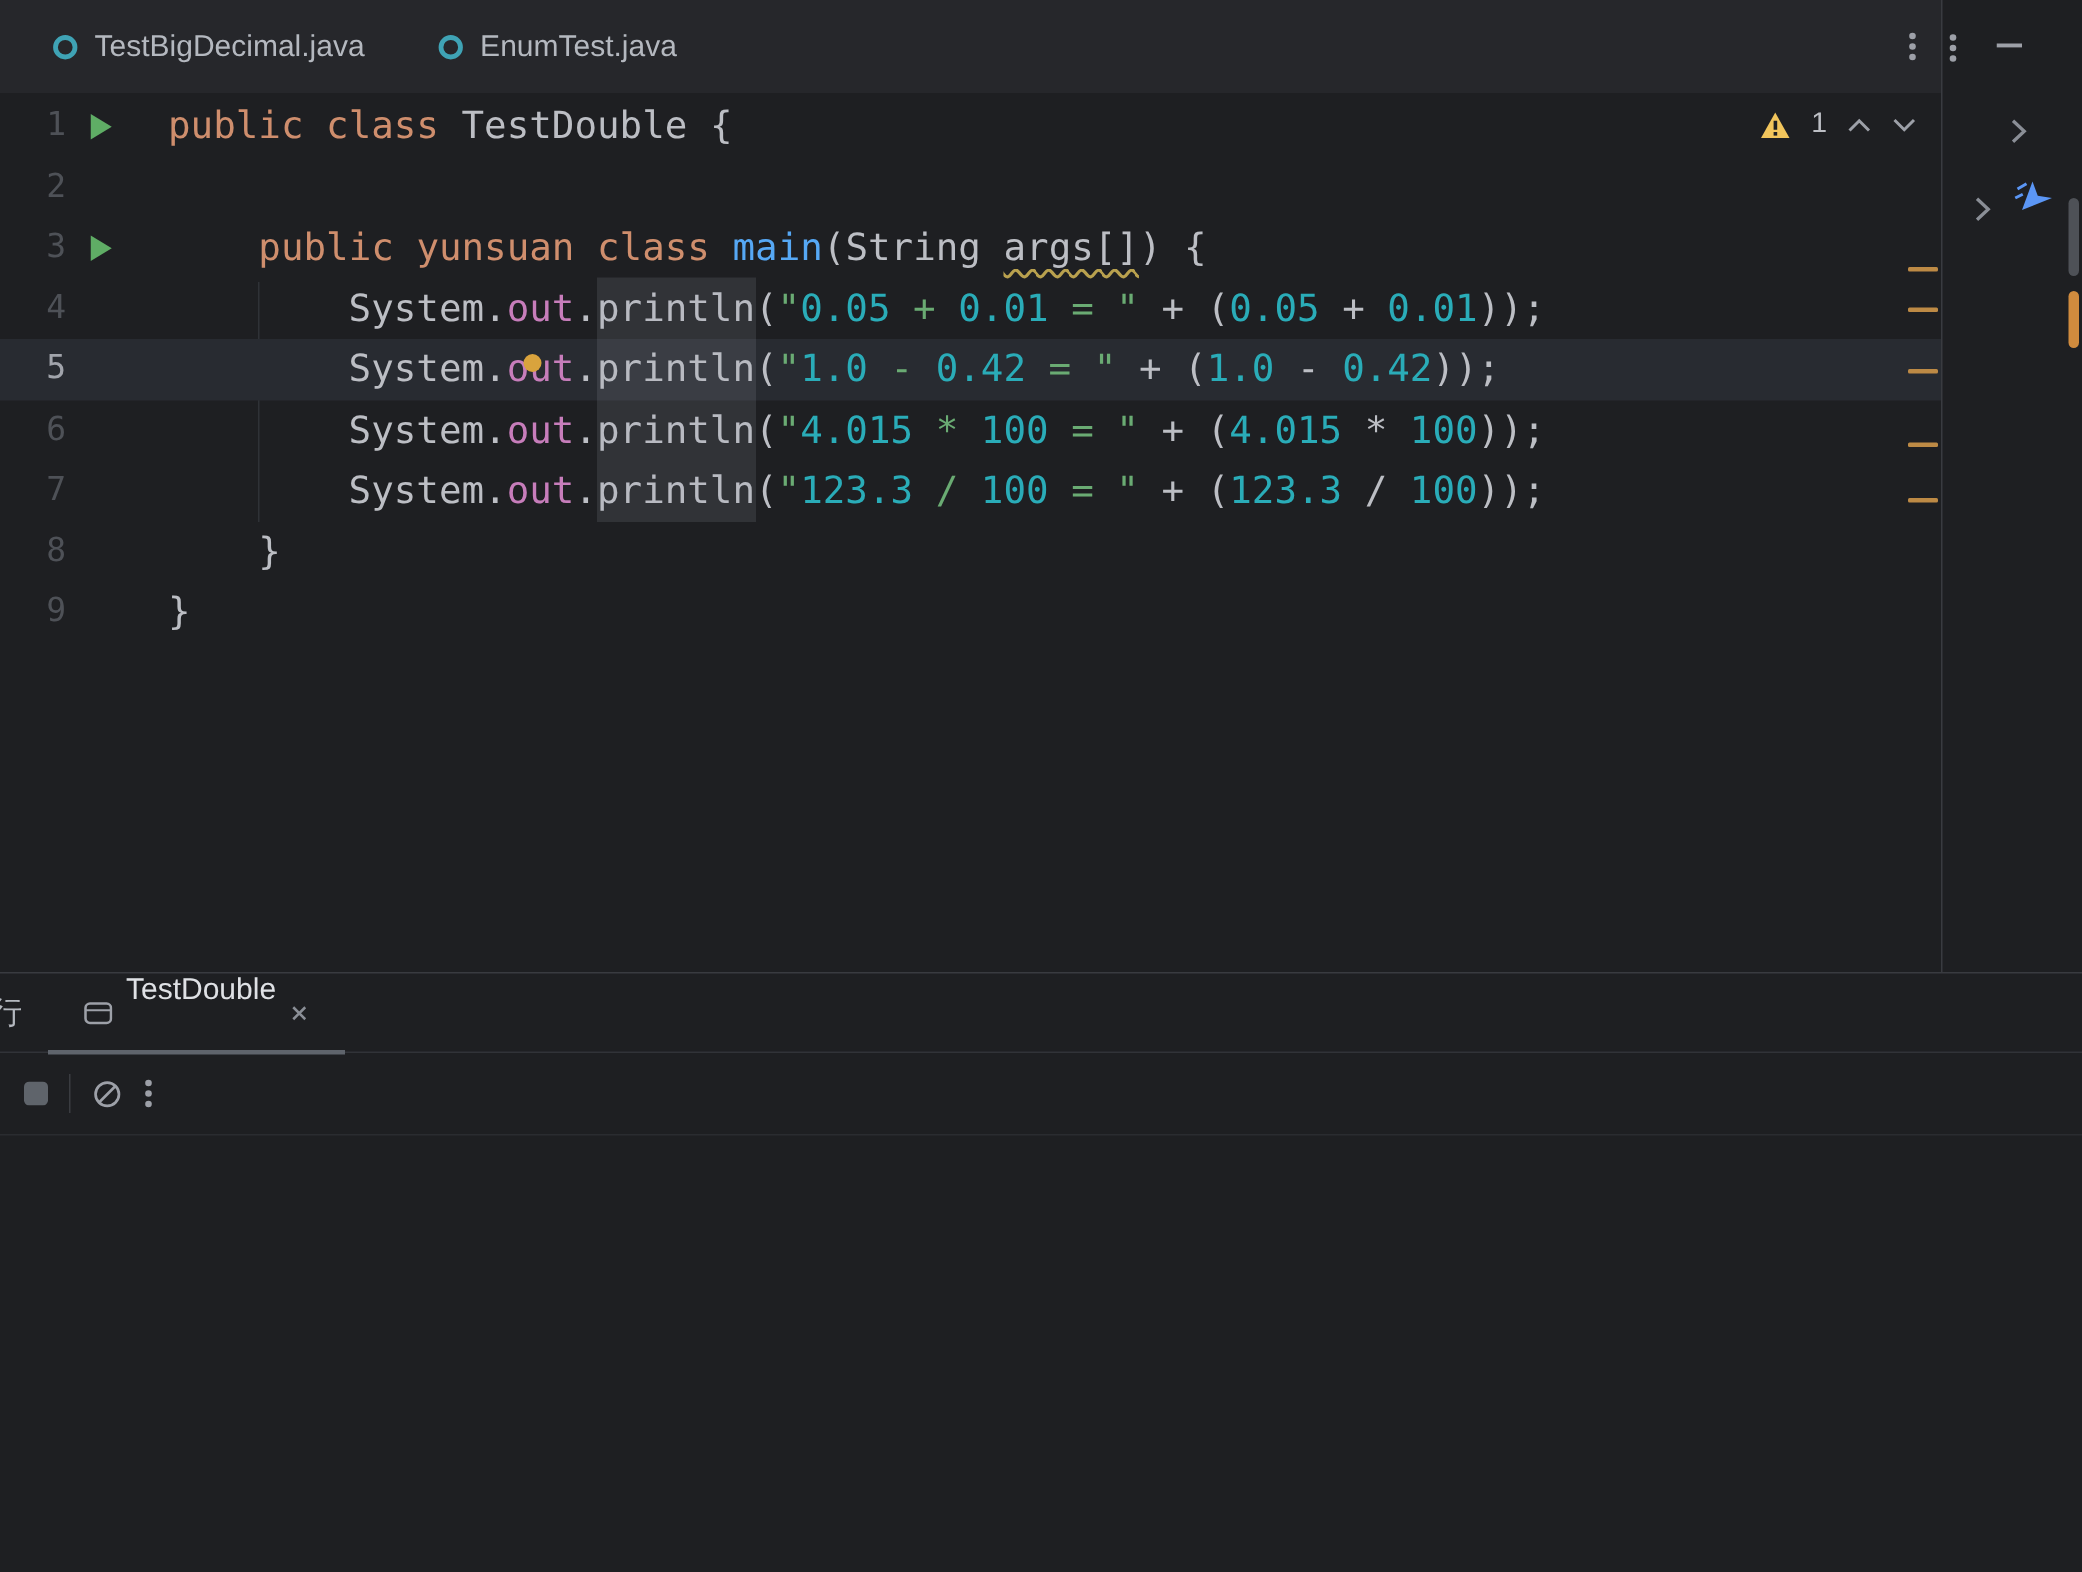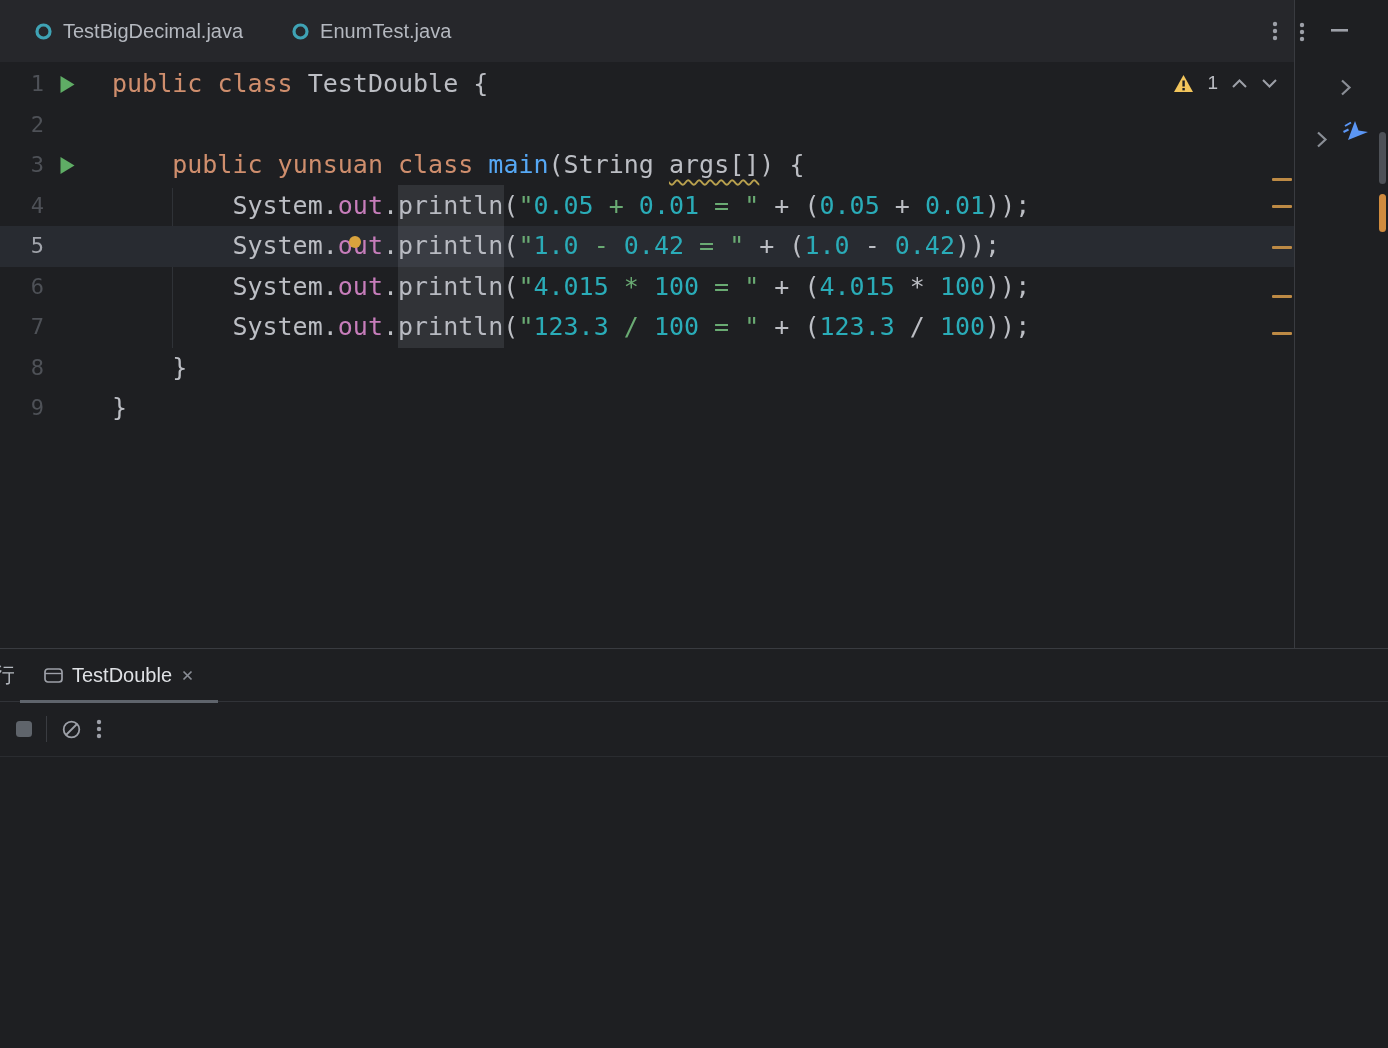--- a/index.html
+++ b/index.html
@@ -48,21 +48,21 @@
   .rs-chev2{position:absolute;left:20px;top:130px}
   .rs-cursor{position:absolute;left:46px;top:116px}
   .rs-thumb-gray{position:absolute;left:84px;top:132px;width:7px;height:52px;background:#4e5157;border-radius:4px}
   .rs-thumb-orange{position:absolute;left:84px;top:194px;width:7px;height:38px;background:#d08b3e;border-radius:4px}
 
   
   .bottom{position:absolute;top:648px;left:0;width:1388px;height:400px;background:#1e1f22;border-top:1px solid #393b40}
   .rheader{position:relative;height:53px;border-bottom:1px solid #313338}
   .clip-label{position:absolute;left:0;top:12px;width:14px;height:30px;overflow:hidden;font-size:21px;color:#b4b8bf}
   .clip-label span{display:inline-block;margin-left:-27px;white-space:nowrap}
-  .rtab{position:absolute;left:28px;top:0;height:100%;display:flex;align-items:center;gap:9px;padding:0 16px;cursor:pointer}
+  .rtab{position:absolute;left:40px;top:0;height:100%;display:flex;gap:9px;padding:0 16px;cursor:pointer}
   .rtab::after{content:"";position:absolute;left:-8px;right:-8px;bottom:-2px;height:3px;background:#5f646c}
   .rtab-label{font-size:20px;color:#dfe1e5}
   .rtoolbar{display:flex;align-items:center;height:55px;padding-left:16px;gap:14px;border-bottom:1px solid #2a2c30}
   .vsep{width:1px;height:26px;background:#3a3c41}
 </style>
 </head>
 <body>
 
 <div class="app">
 

